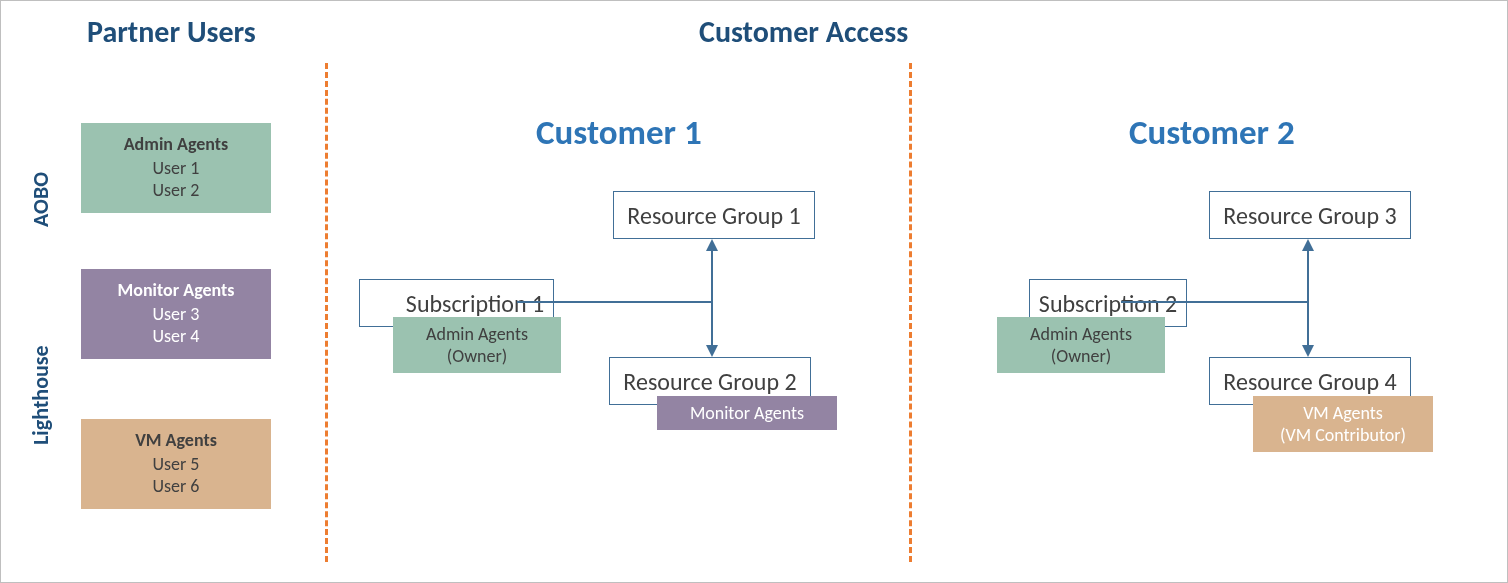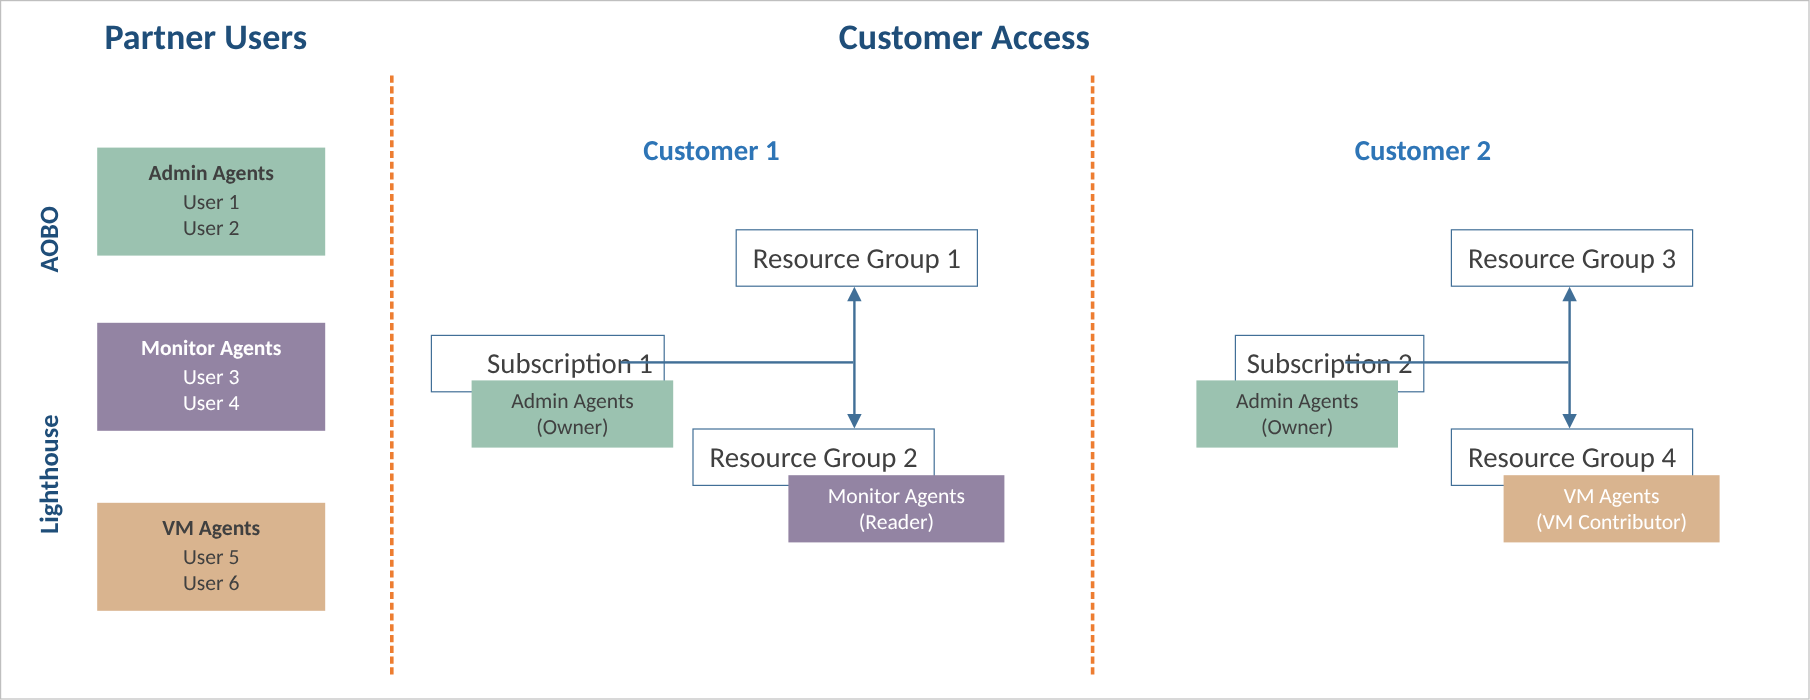--- a/index.html
+++ b/index.html
@@ -1,18 +1,18 @@
 <!DOCTYPE html>
 <html><head>
 <meta charset="utf-8">
 <style>
   html,body{margin:0;padding:0;font-family:"Segoe UI",Calibri,Arial,sans-serif;}
   .frame{position:relative;width:1508px;height:583px;background:#fff;border:1px solid #bfbfbf;box-sizing:border-box;}
   .h-main{position:absolute;font-size:30px;font-weight:600;color:#1f4e79;}
-  .h-sub{position:absolute;font-size:24px;font-weight:600;color:#2e75b6;}
+  .h-sub{position:absolute;font-size:35px;font-weight:600;color:#2e75b6;}
   .side-label{position:absolute;font-size:22px;font-weight:600;color:#1f4e79;transform:rotate(-90deg);transform-origin:left top;}
   .group-box{position:absolute;width:190px;padding:10px 0 12px 0;text-align:center;font-size:18px;color:#404040;}
   .group-box .title{font-weight:600;margin-bottom:2px;}
   .g-admin{background:#9bc2b0;}
   .g-monitor{background:#9384a3;color:#fff;}
   .g-monitor .title{color:#fff;}
   .g-vm{background:#d9b48f;}
   .white-box{position:absolute;border:1.5px solid #416f97;background:#fff;color:#404040;font-size:24px;display:flex;align-items:center;justify-content:center;}
   .role-box{position:absolute;font-size:18px;text-align:center;color:#404040;padding:6px 0;}
   .role-admin{background:#9bc2b0;}
@@ -51,29 +51,28 @@
     <div>User 6</div>
   </div>
 
   <div class="dash" style="left:324px;"></div>
   <div class="dash" style="left:908px;"></div>
 
   <div class="h-sub" style="left:535px;top:110px;">Customer 1</div>
 
   <div class="white-box" style="left:358px;top:278px;width:156px;height:46px;padding-left:37px;">Subscription 1</div>
   <div class="white-box" style="left:612px;top:190px;width:200px;height:46px;">Resource Group 1</div>
-  <div class="white-box" style="left:576px;top:356px;width:200px;height:46px;">Resource Group 2</div>
+  <div class="white-box" style="left:608px;top:356px;width:200px;height:46px;">Resource Group 2</div>
 
   <div class="role-box role-admin" style="left:392px;top:316px;width:168px;">
     <div>Admin Agents</div>
     <div>(Owner)</div>
   </div>
   <div class="role-box role-monitor" style="left:656px;top:395px;width:180px;">
     <div>Monitor Agents</div>
-    <div>(Reader)</div>
   </div>
 
   <div class="hline" style="left:516px;top:300px;width:194px;"></div>
   <div class="vline" style="left:710px;top:248px;height:96px;"></div>
   <div class="arrow-up" style="left:705px;top:238px;"></div>
   <div class="arrow-down" style="left:705px;top:344px;"></div>
 
   <div class="h-sub" style="left:1128px;top:110px;">Customer 2</div>
 
   <div class="white-box" style="left:1012px;top:278px;width:156px;height:46px;margin-left:16px;">Subscription 2</div>

